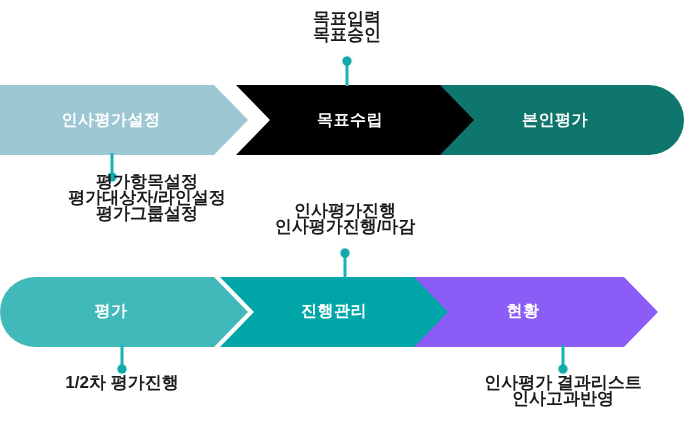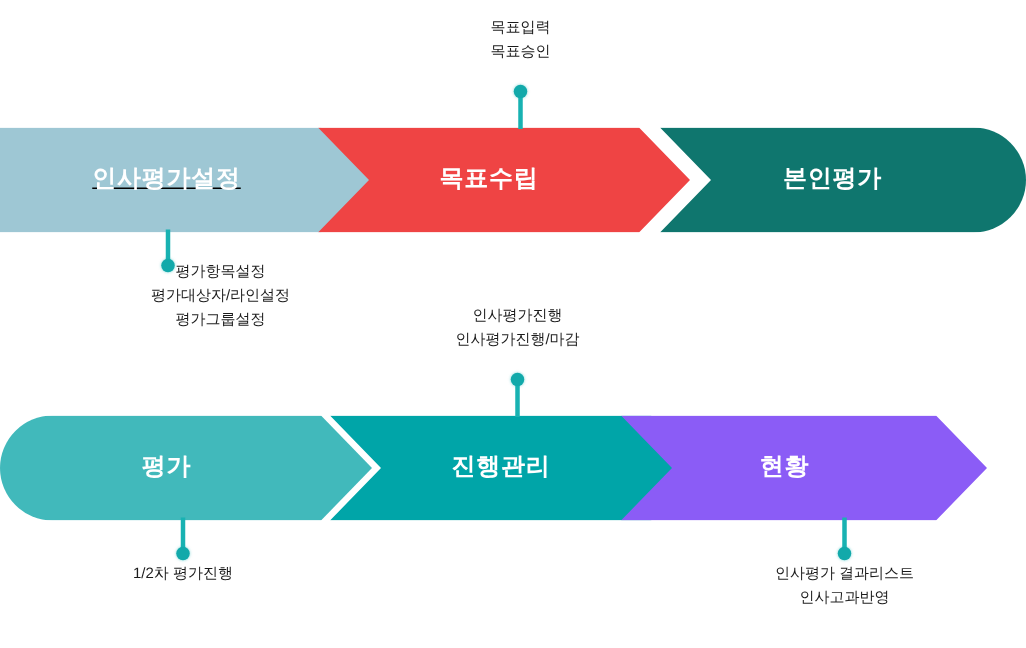--- a/index.html
+++ b/index.html
@@ -30,22 +30,22 @@
     line-height:1;
     white-space:nowrap;
     text-align:center;
     padding-bottom:1px;
   }
 
   
   .note{
     position:absolute;
     color:#1b1b1b;
-    font-size:10px;
-    font-weight:normal;
+    font-size:17px;
+    font-weight:bold;
     line-height:16px;
     text-align:center;
     white-space:nowrap;
     transform:translateX(-50%);
   }
   .note div{display:block;}
 
   
   .conn{position:absolute;width:3px;background:#18b2b2;transform:translateX(-50%);}
   .dot{
@@ -55,25 +55,25 @@
   }
 </style>
 </head>
 <body>
 
 <div id="stage">
 
   <div class="band" id="band-top">
 
     <div class="step" style="left:0px;width:248px;background:#9ec7d4;
-                clip-path:polygon(0 0, 214px 0, 248px 35px, 214px 70px, 0 70px);text-decoration:underline;">
+                clip-path:polygon(0 0, 214px 0, 248px 35px, 214px 70px, 0 70px);">
       <span class="step-label" style="margin-right:26px;">인사평가설정</span>
     </div>
 
-    <div class="step" style="left:212px;width:248px;background:#ef4444;
+    <div class="step" style="left:236px;width:248px;background:#000000;
                 clip-path:polygon(0 0, 214px 0, 248px 35px, 214px 70px, 0 70px, 34px 35px);">
       <span class="step-label" style="margin-right:20px;">목표수립</span>
     </div>
 
     <div class="step" style="left:440px;width:244px;background:#0f766e;
                 border-top-right-radius:46px;border-bottom-right-radius:46px;
                 clip-path:polygon(0 0, 244px 0, 244px 70px, 0 70px, 34px 35px);">
       <span class="step-label" style="margin-right:14px;">본인평가</span>
     </div>
   </div>

